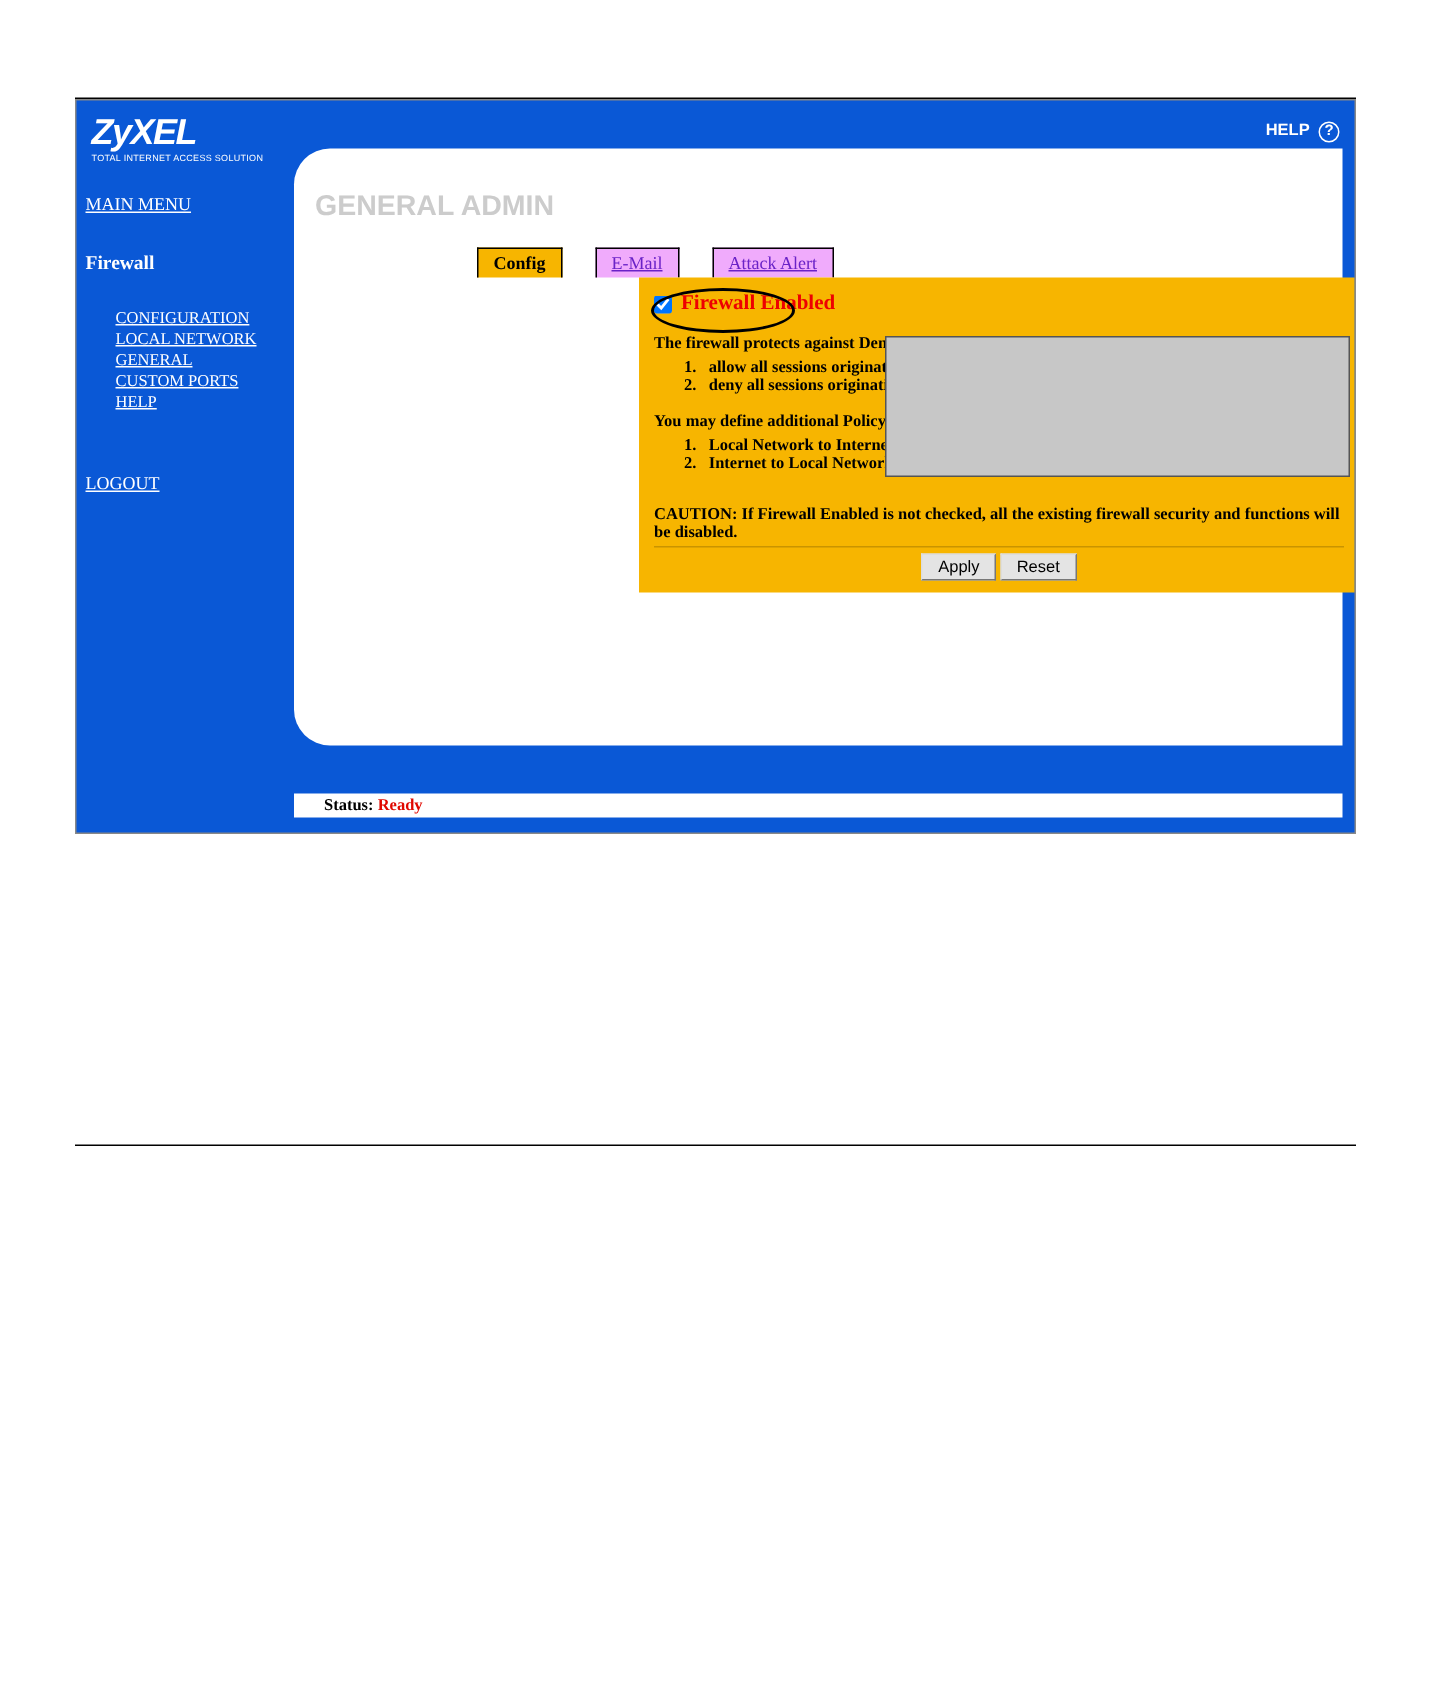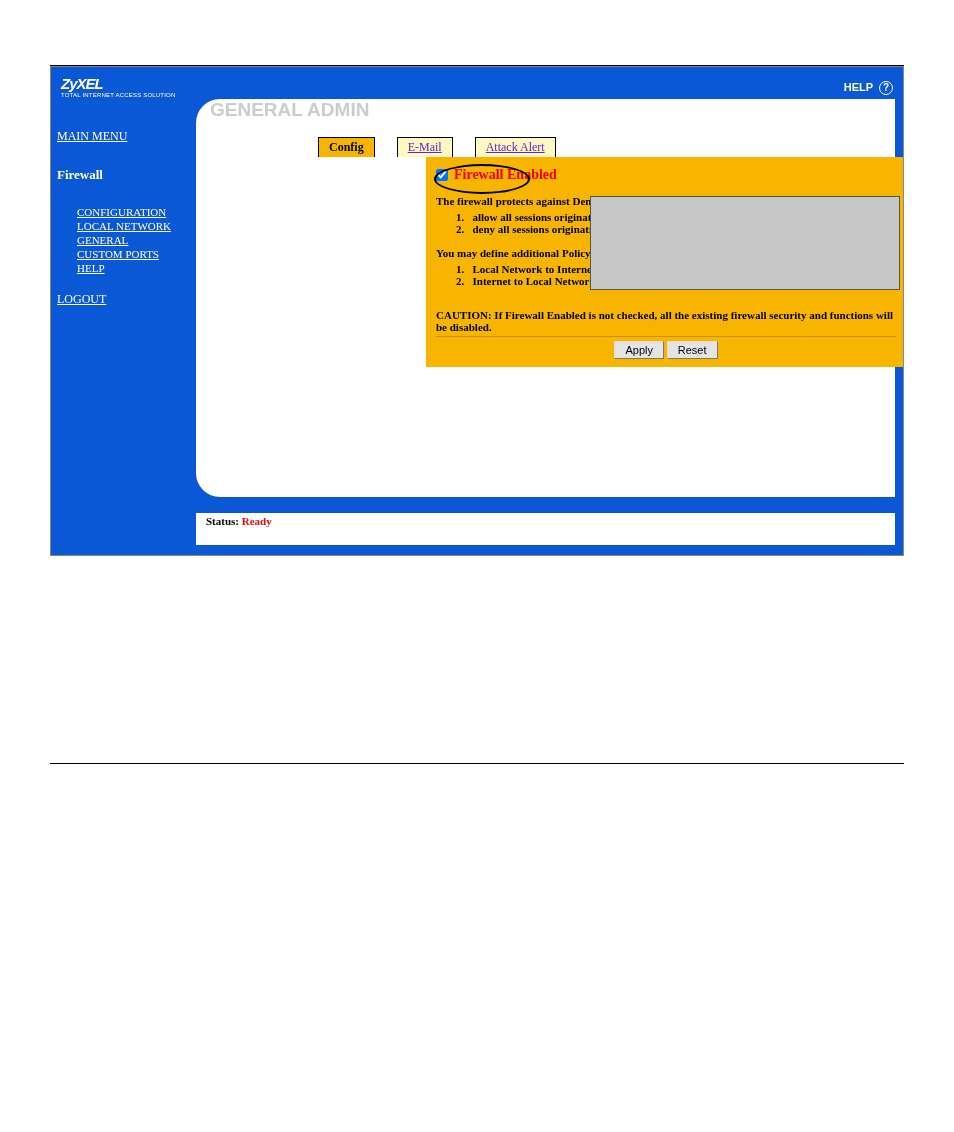--- a/index.html
+++ b/index.html
@@ -9,37 +9,37 @@
   .hr-bot { border-top: 1.5px solid #000; margin: 25px 0 0 0; }
   .app {
     background:#0a58d6;
     border:1px solid #888;
     position:relative;
     height:490px;
     overflow:hidden;
   }
   .help { position:absolute; top:14px; right:10px; color:#fff; font-family:Arial,sans-serif; font-size:11px; font-weight:bold;}
   .help-icon { display:inline-block; width:14px; height:14px; border:1.5px solid #fff; border-radius:50%; text-align:center; line-height:12px; font-size:10px; margin-left:3px;}
-  .brand { color:#fff; font-family:Arial,sans-serif; font-weight:900; font-style:italic; font-size:15px; letter-spacing:-1px; padding:8px 16px 0 10px;}
+  .brand { color:#fff; font-family:Arial,sans-serif; font-weight:900; font-style:italic; font-size:24px; letter-spacing:-1px; padding:8px 16px 0 10px;}
   .brand-sub { color:#fff; font-size:6px; font-family:Arial; padding-left:10px; letter-spacing:0.2px;}
   .sidebar { position:absolute; left:6px; top:62px; width:135px; font-family:"Times New Roman",serif; font-size:12px; }
   .sidebar a { color:#fff; text-decoration:underline; display:block;}
   .sidebar .main { font-weight:normal; margin-bottom:10px;}
   .sidebar .section-title { color:#fff; font-weight:bold; margin:23px 0; font-size:13px;}
   .sidebar .menu { margin-left:8px;}
   .sidebar .menu a { margin:2px 12px; font-size:11px;}
-  .sidebar .logout { margin-top:18px; font-weight:normal;}
+  .sidebar .logout { margin-top:41px; font-weight:normal;}
   .content {
     position:absolute; left:145px; top:32px; right:8px; bottom:58px;
-    background:#fff; border-radius:24px 0 0 24px; padding:0 8px 8px 14px;
+    background:#fff; border-radius:24px 0 0 24px; padding:28px 8px 8px 14px;
   }
   .page-title { font-family:Arial,sans-serif; font-size:19px; font-weight:bold; color:#ccc; letter-spacing:0px;}
   .tabstrip-outer { margin:16px 0 0 108px;}
   .tabstrip { display:flex; font-family:"Times New Roman"; font-size:12px;}
-  .tab { border:1px solid #000; border-bottom:none; padding:2px 10px; margin-right:22px; background:#fef9c3;}
+  .tab { border:1px solid #000; border-bottom:none; padding:2px 10px; margin-right:22px; background:#f0abfc;}
   .tab.active { background:#f7b500; font-weight:bold;}
   .tab a { color:#6a22c7; text-decoration:underline;}
   .panel {
     background:#f7b500; margin-left:108px; width:480px; padding:10px 10px 8px 10px;
     font-family:"Times New Roman"; font-size:11px; color:#000; position:relative;
   }
   .fw-row { display:flex; align-items:center; gap:6px; position:relative;}
   .fw-label { color:#e00; font-weight:bold; font-size:14px;text-align:right;}
   .ellipse {
     position:absolute; border:2px solid #000; border-radius:50%;
@@ -48,21 +48,21 @@
   .desc { margin-top:12px; font-weight:bold;}
   .list { margin:4px 0 4px 20px;}
   .list div { font-weight:bold;}
   .caution { font-weight:bold; margin-top:22px; border-bottom:1px solid #c99400; padding-bottom:3px;}
   .btnrow { text-align:center; margin-top:4px;}
   .btn { font-family:Arial; font-size:11px; background:#e4e4e4; border:1px solid #777; border-top-color:#ddd; border-left-color:#ddd; padding:2px 10px; cursor:pointer;}
   .overlay {
     position:absolute; left:164px; top:39px; width:310px; height:94px;
     background:#c7c7c7; border:1px solid #555;
   }
-  .statusbar { position:absolute; left:145px; bottom:10px; right:8px; height:32px; background:#fff; font-family:"Times New Roman"; font-size:11px; padding:2px 10px;}
+  .statusbar { position:absolute; left:145px; bottom:10px; right:8px; height:16px; background:#fff; font-family:"Times New Roman"; font-size:11px; padding:2px 20px;}
   .statusbar .lbl { font-weight:bold; color:#000;}
   .statusbar .val { color:#e00800; font-weight:bold;}
   .cb { width:12px; height:12px;}
   .footnote {font-size:11px; margin-top:170px; visibility:hidden;}
 </style>
 </head>
 <body>
 <div class="page">
 
 <div class="hr-top"></div>

